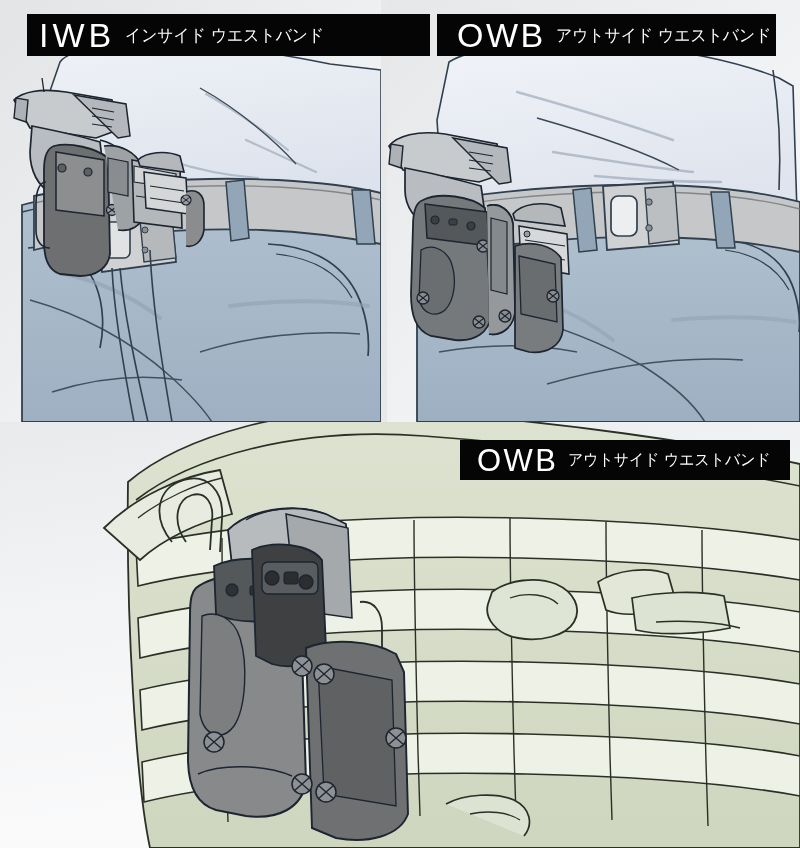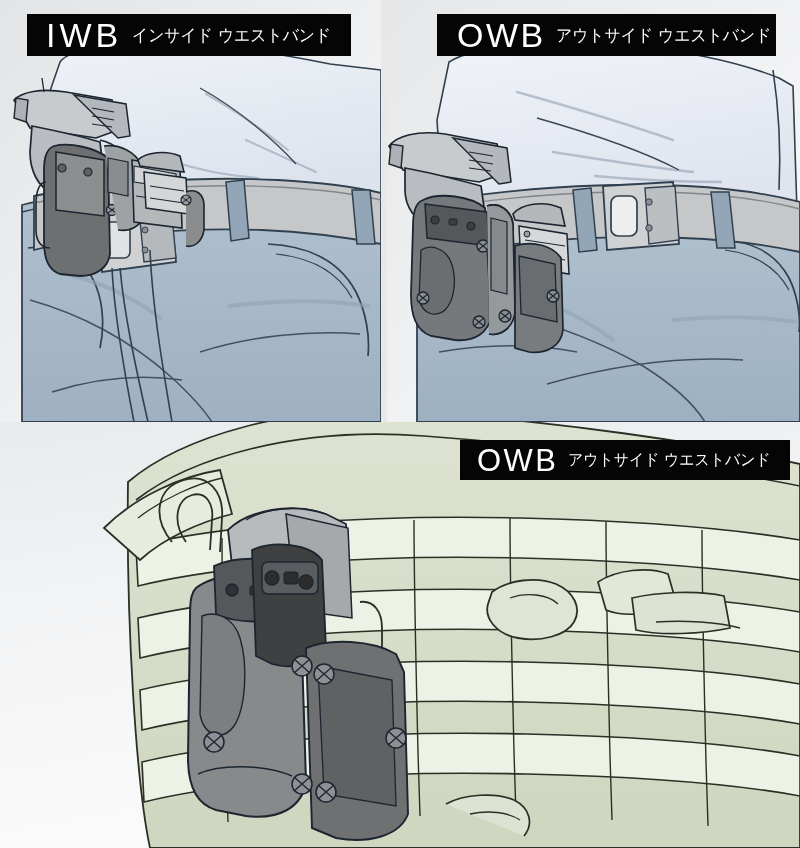--- a/index.html
+++ b/index.html
@@ -40,21 +40,21 @@
   
   .label-bar {
     position: absolute;
     background: #050505;
     display: flex;
     align-items: center;
     z-index: 40;
     white-space: nowrap;
     box-sizing: border-box;
   }
-  #label-iwb      { left: 27px;  top: 14px;  width: 324px; height: 42px; padding-left: 19px; }
+  #label-iwb      { left: 27px;  top: 14px;  width: 403px; height: 42px; padding-left: 12px; }
   #label-owb-belt { left: 437px; top: 14px;  width: 339px; height: 42px; padding-left: 20px; }
   #label-owb-vest { left: 460px; top: 440px; width: 330px; height: 40px; padding-left: 17px; }
 
   .label-code {
     color: #ffffff;
     font-size: 34px;
     line-height: 1;
     font-weight: 400;
     letter-spacing: 2.5px;
     font-family: "Liberation Sans", sans-serif;

